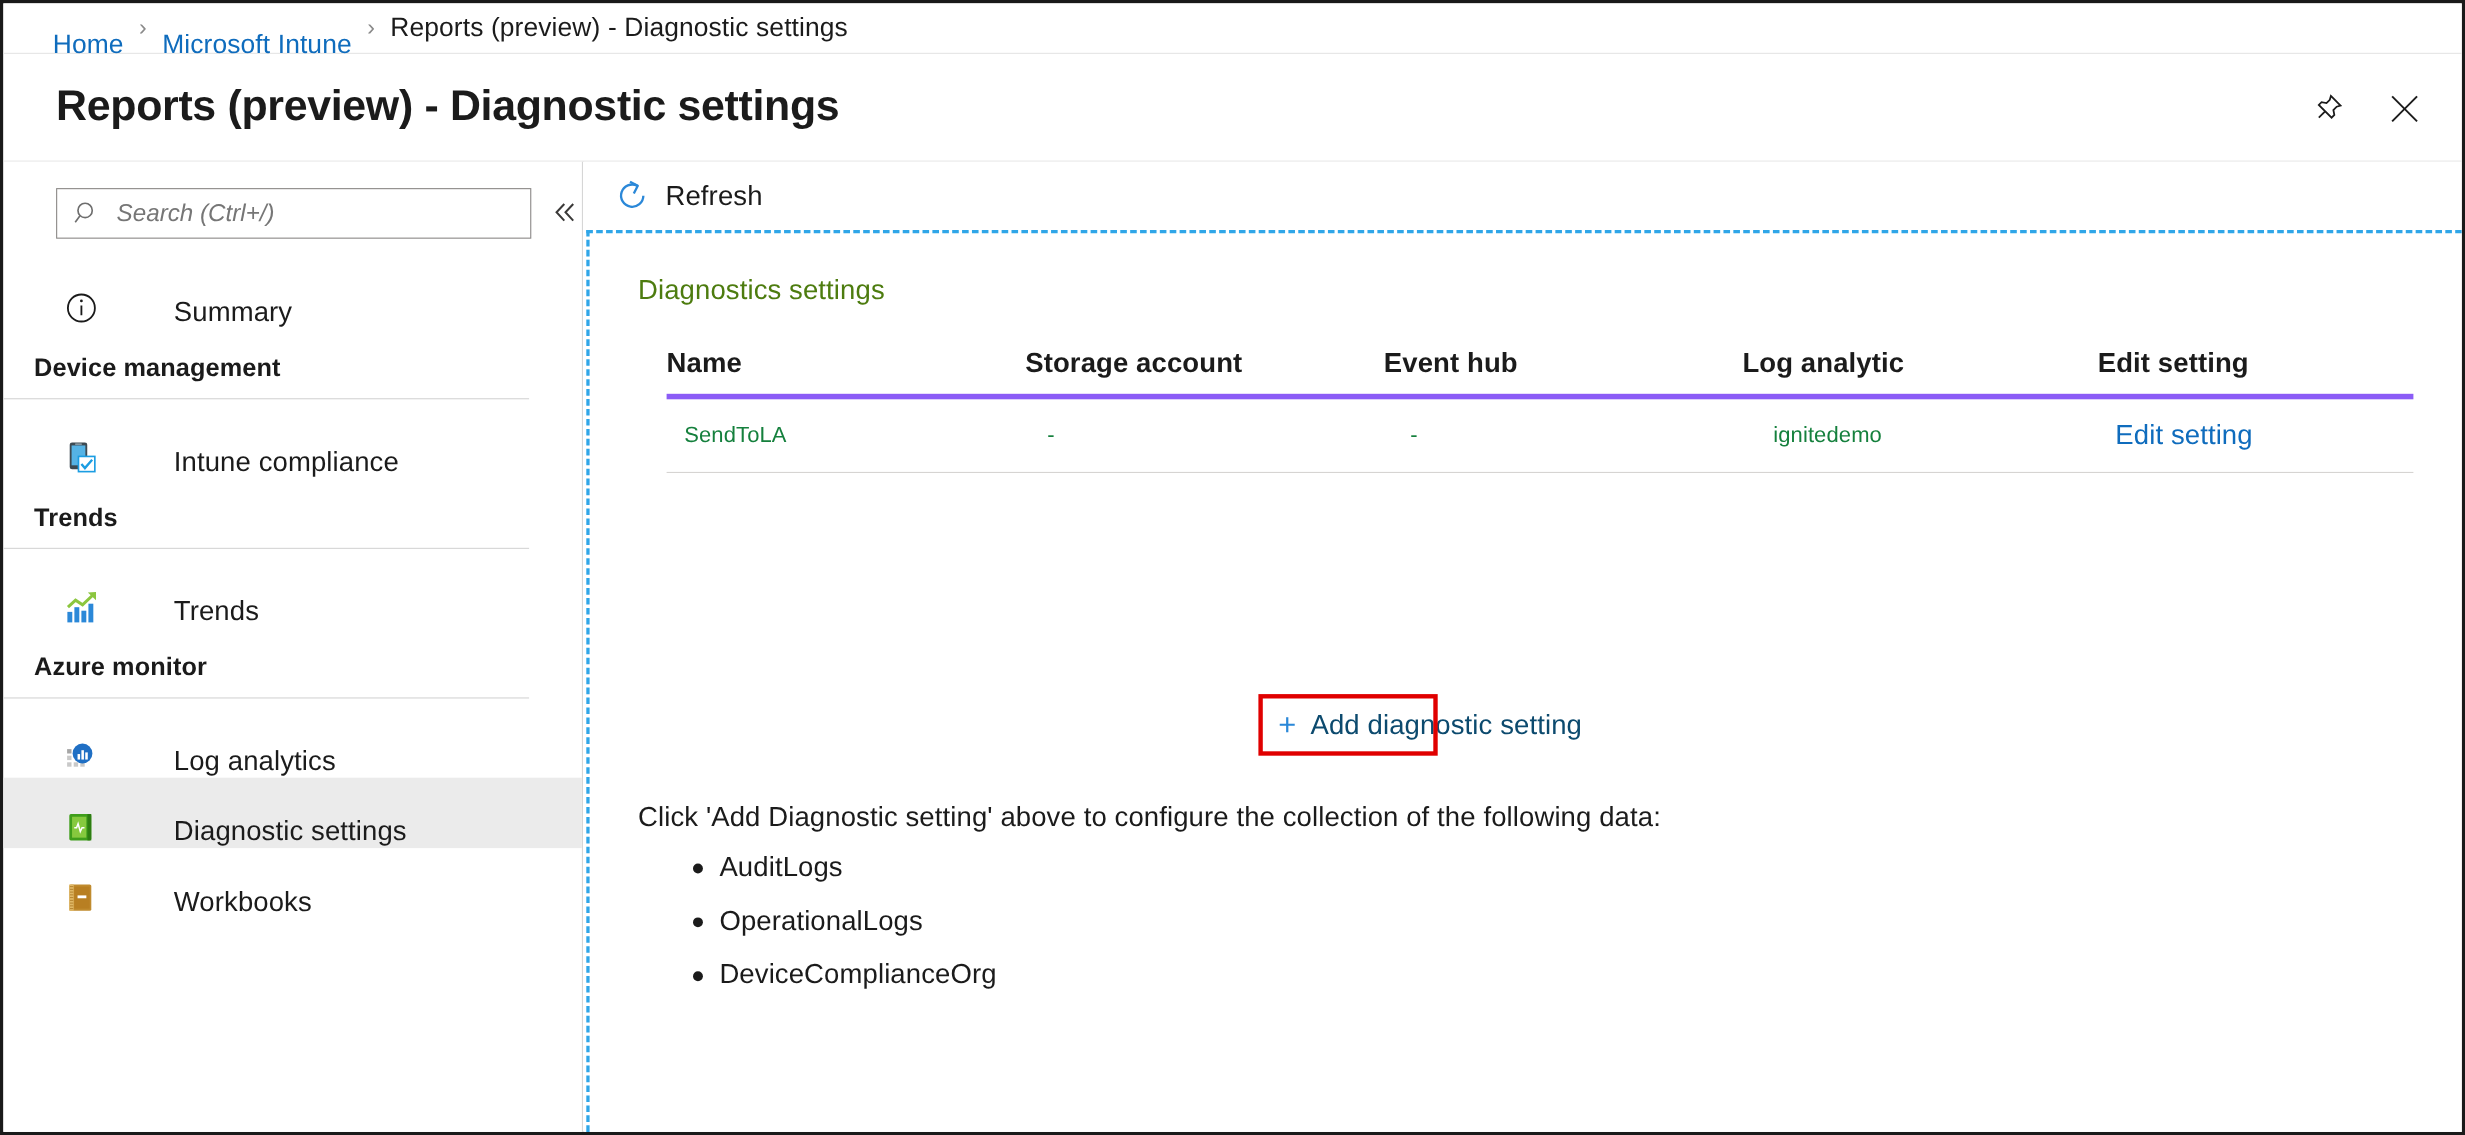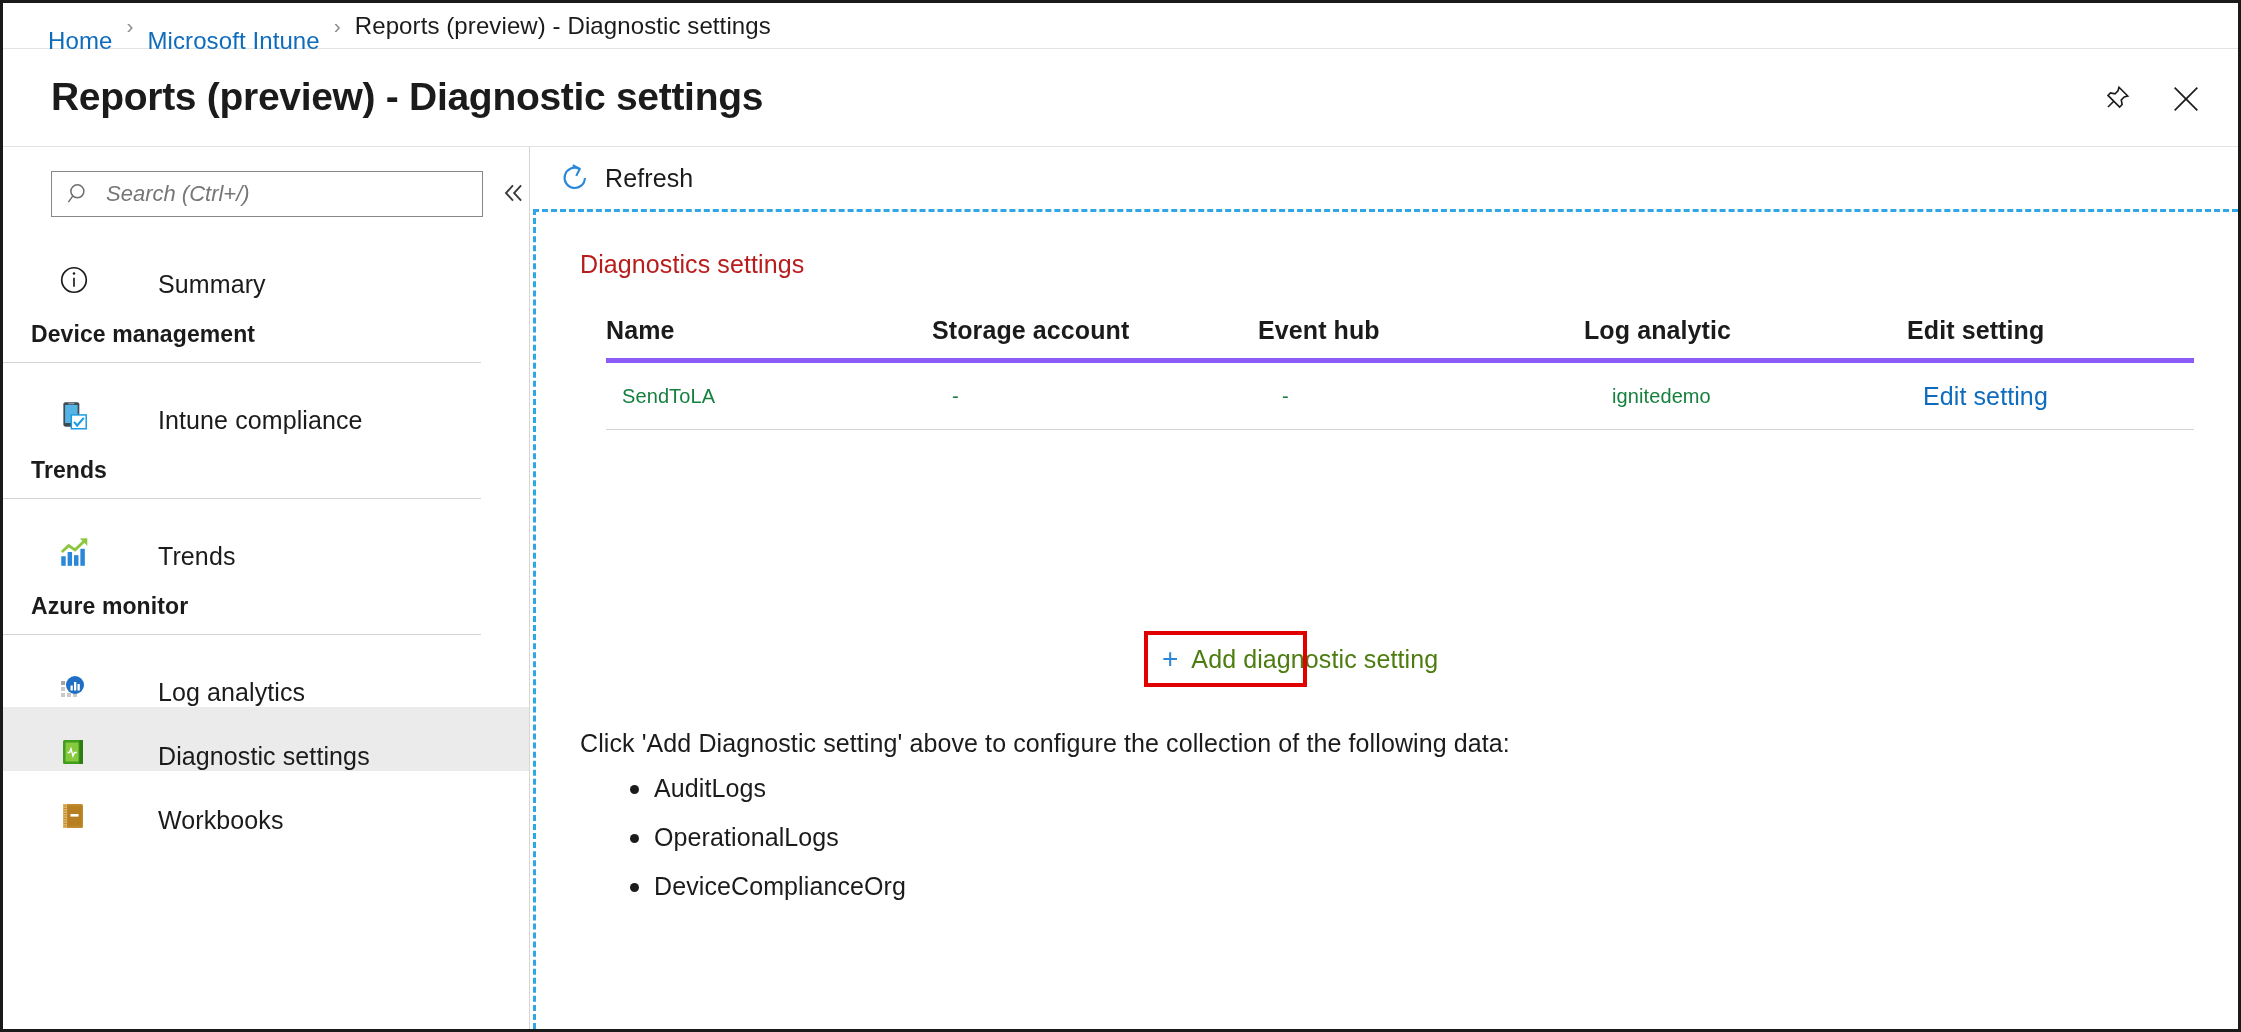--- a/index.html
+++ b/index.html
@@ -238,21 +238,21 @@
     border-left: 3px dashed #2fa6e8;
     border-top: 3px dashed #2fa6e8;
     box-sizing: border-box;
   }
 
   .section-label {
     position: absolute;
     left: 44px;
     top: 38px;
     font-size: 25px;
-    color: #b91c1c;
+    color: #4d7c0f;
     letter-spacing: .1px;
   }
 
   
   .table {
     position: absolute;
     left: 70px;
     top: 90px;
     right: 44px;
   }
@@ -323,21 +323,21 @@
   }
   .add-plus {
     font-size: 28px;
     color: #2b88d8;
     font-weight: 400;
     margin-right: 13px;
     line-height: 1;
   }
   .add-text {
     font-size: 25px;
-    color: #4d7c0f;
+    color: #0c4a6e;
     letter-spacing: .1px;
     white-space: nowrap;
   }
 
   
   .helper {
     position: absolute;
     left: 44px;
     top: 517px;
     font-size: 25px;

